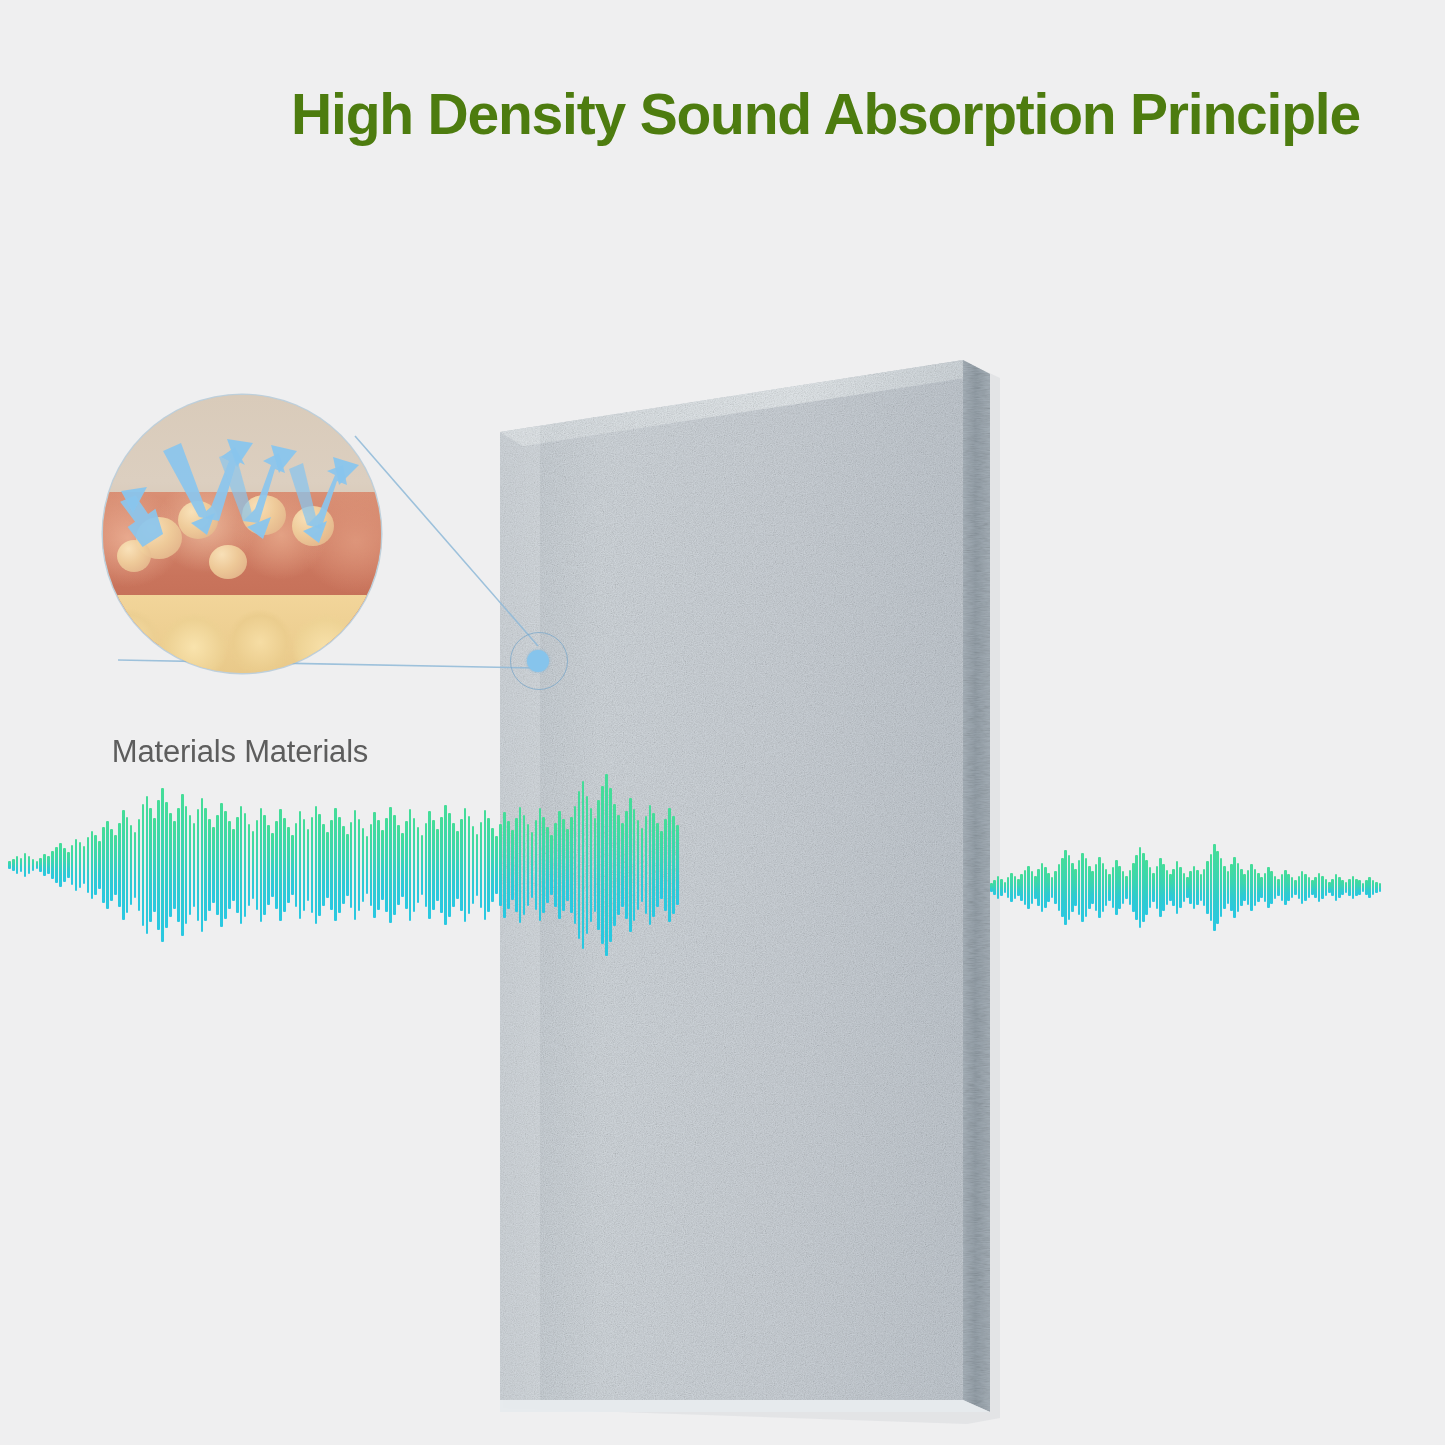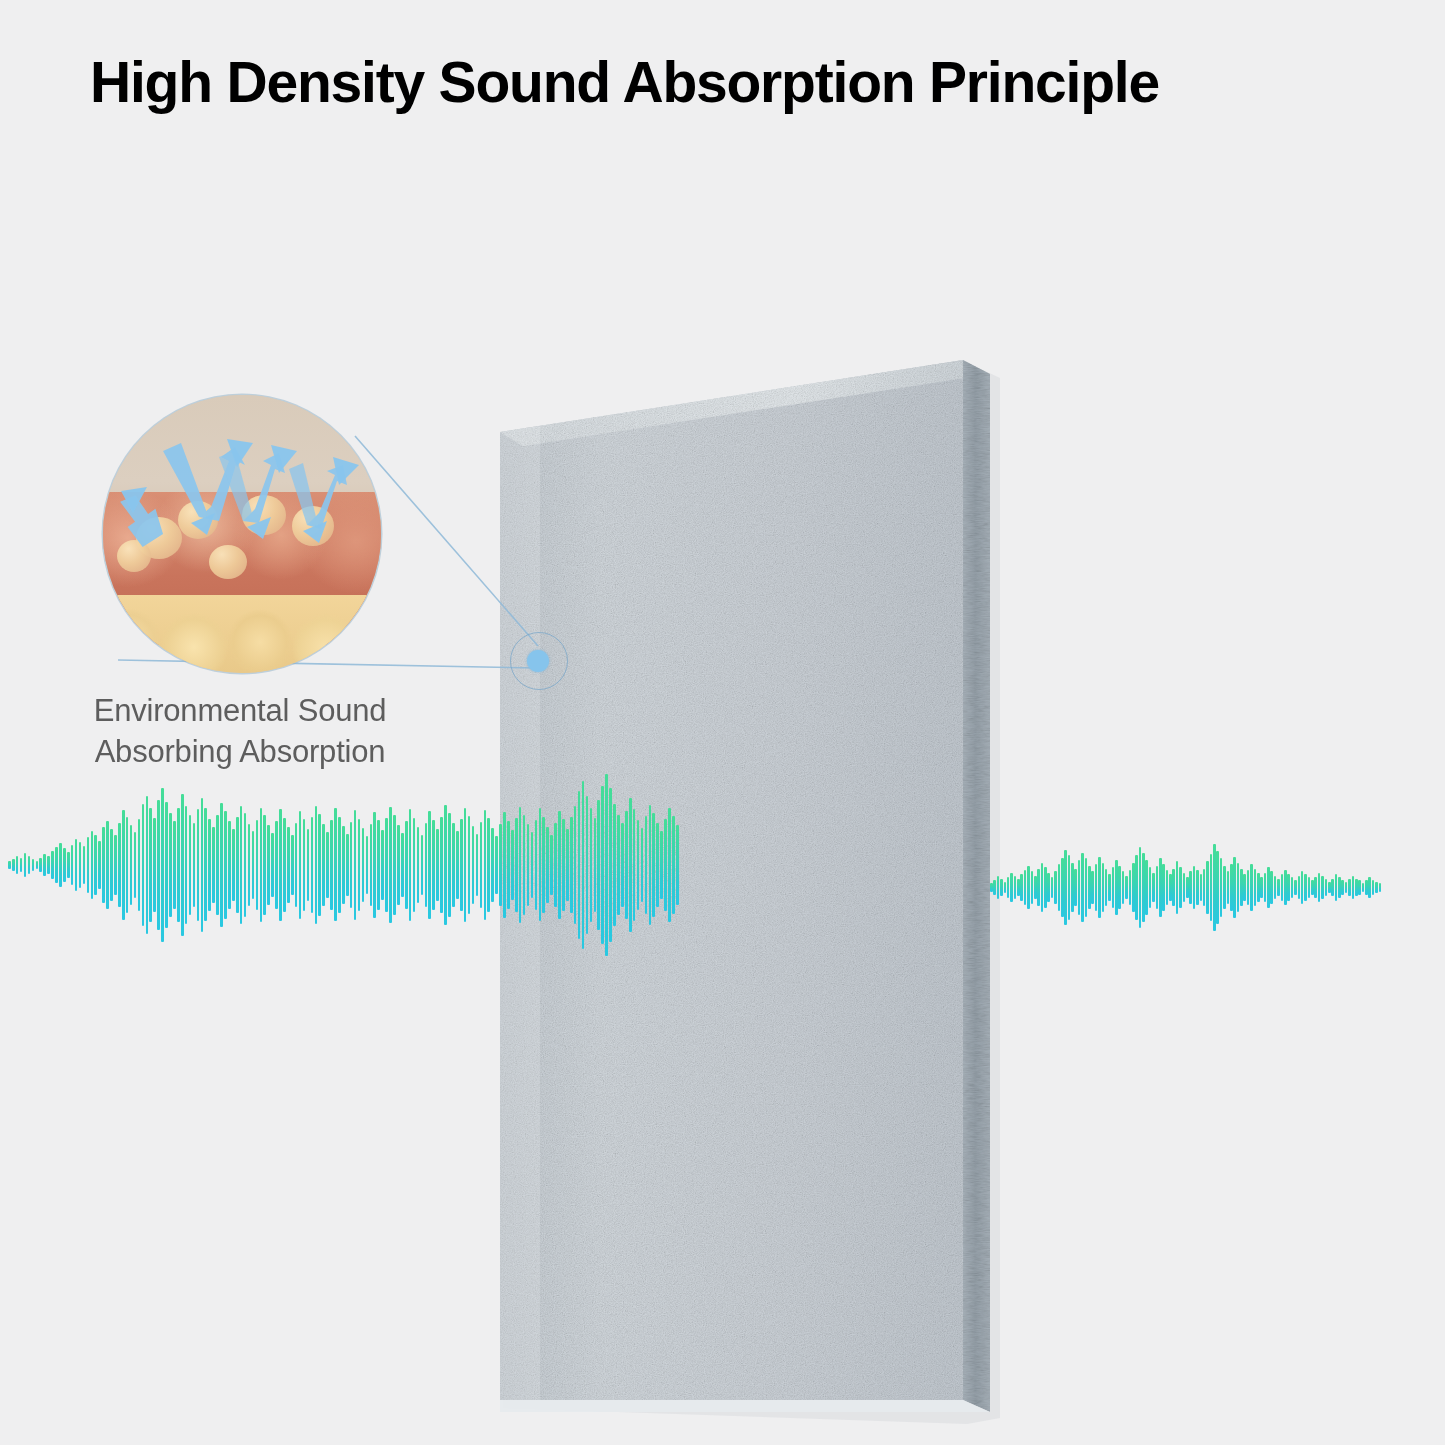--- a/index.html
+++ b/index.html
@@ -15,28 +15,29 @@
   #stage {
     position:relative;
     width:1445px; height:1445px;
     background:#efeff0;
     overflow:hidden;
   }
 
   
   .heading {
     position:absolute;
-    left:90px; top:52px;
+    left:90px; top:84px;
     width:1270px;
     font-size:57px;
     font-weight:bold;
     letter-spacing:-1.2px;
-    color:#000000;
+    color:#4d7c0f;
     line-height:1.08;
     white-space:nowrap;
+    text-align:right;
   }
   .body-copy {
     position:absolute;
     left:90px; top:176px;
     width:1262px;
     font-size:35.5px;
     font-weight:400;
     line-height:49px;
     color:#5d5d5d;
     letter-spacing:-0.35px;
@@ -231,22 +232,22 @@
         <polygon points="144,132 168,122 160,144"></polygon>
         <polygon points="200,136 224,126 216,148"></polygon>
       </g>
     </svg>
   </div>
 
   <div class="callout-ring"></div>
   <div class="callout-dot"></div>
 
   <div class="mag-label">
-    <span>Environmental Sound</span><br>
-    <span>Absorbing Absorption</span>
+    <br>
+    <span>Materials Materials</span>
   </div>
 
   <div class="wave wave-left" id="waveLeft">
       <div class="bar" style="left: 0px; top: 91.0348px; height: 7.93043px; width: 2.6px;"></div>
       <div class="bar" style="left: 3.92982px; top: 89.0522px; height: 11.8957px; width: 2.6px;"></div>
       <div class="bar" style="left: 7.85965px; top: 86.0783px; height: 17.8435px; width: 2.6px;"></div>
       <div class="bar" style="left: 11.7895px; top: 88.0609px; height: 13.8783px; width: 2.6px;"></div>
       <div class="bar" style="left: 15.7193px; top: 83.1043px; height: 23.7913px; width: 2.6px;"></div>
       <div class="bar" style="left: 19.6491px; top: 86.0783px; height: 17.8435px; width: 2.6px;"></div>
       <div class="bar" style="left: 23.5789px; top: 89.0522px; height: 11.8957px; width: 2.6px;"></div>

